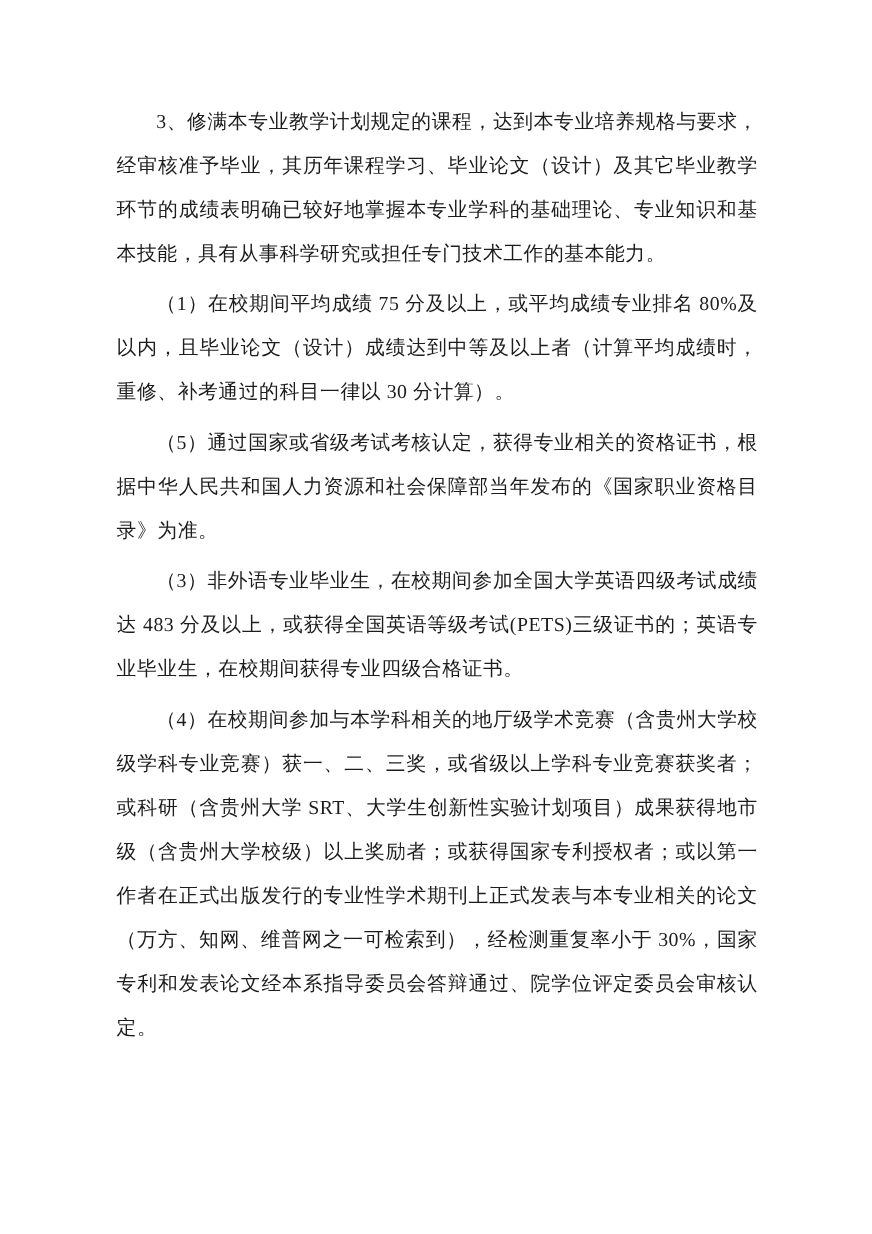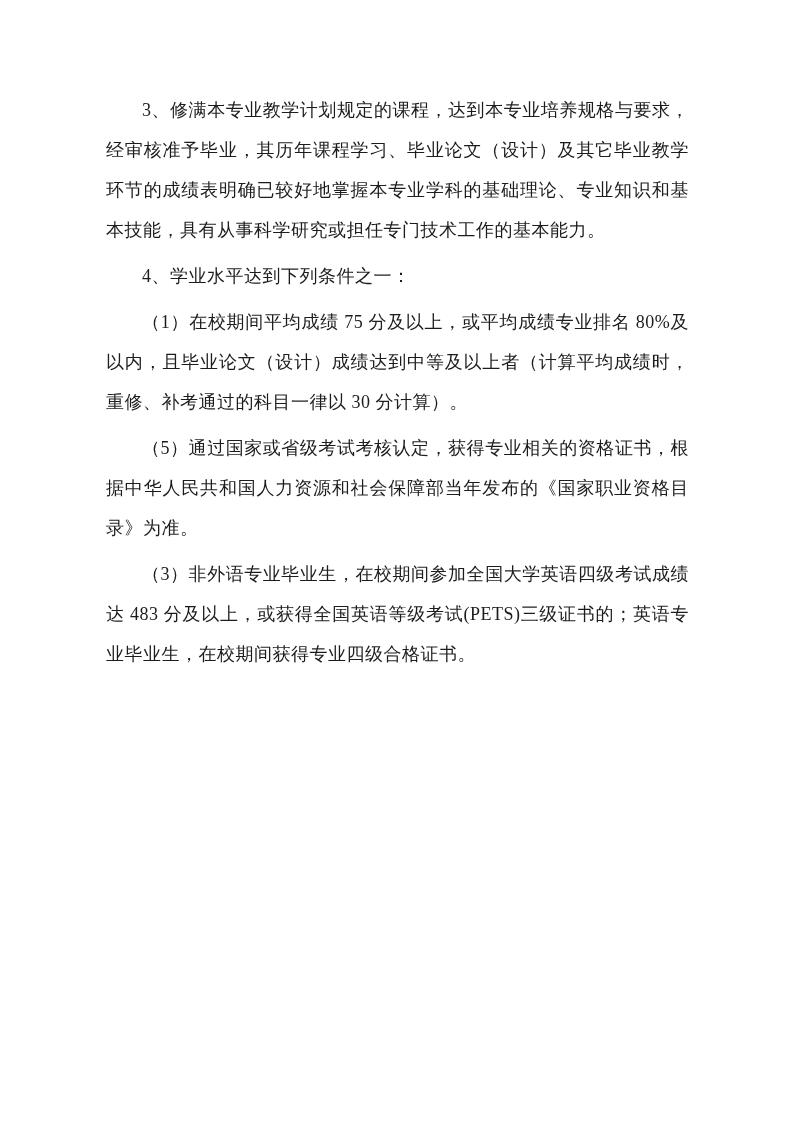--- a/index.html
+++ b/index.html
@@ -34,18 +34,18 @@
     letter-spacing: 0.5px;
     word-break: break-all;
   }
 </style>
 </head>
 <body>
 
 <div class="page">
   <div class="doc-body">
     <p class="para">3、修满本专业教学计划规定的课程，达到本专业培养规格与要求，经审核准予毕业，其历年课程学习、毕业论文（设计）及其它毕业教学环节的成绩表明确已较好地掌握本专业学科的基础理论、专业知识和基本技能，具有从事科学研究或担任专门技术工作的基本能力。</p>
-    <p class="para">4、学业水平达到下列条件之一：</p>
     <p class="para">（1）在校期间平均成绩 75 分及以上，或平均成绩专业排名 80%及以内，且毕业论文（设计）成绩达到中等及以上者（计算平均成绩时，重修、补考通过的科目一律以 30 分计算）。</p>
     <p class="para">（5）通过国家或省级考试考核认定，获得专业相关的资格证书，根据中华人民共和国人力资源和社会保障部当年发布的《国家职业资格目录》为准。</p>
     <p class="para">（3）非外语专业毕业生，在校期间参加全国大学英语四级考试成绩达 483 分及以上，或获得全国英语等级考试(PETS)三级证书的；英语专业毕业生，在校期间获得专业四级合格证书。</p>
+    <p class="para">（4）在校期间参加与本学科相关的地厅级学术竞赛（含贵州大学校级学科专业竞赛）获一、二、三奖，或省级以上学科专业竞赛获奖者；或科研（含贵州大学 SRT、大学生创新性实验计划项目）成果获得地市级（含贵州大学校级）以上奖励者；或获得国家专利授权者；或以第一作者在正式出版发行的专业性学术期刊上正式发表与本专业相关的论文（万方、知网、维普网之一可检索到），经检测重复率小于 30%，国家专利和发表论文经本系指导委员会答辩通过、院学位评定委员会审核认定。</p>
   </div>
 </div>
 
 </body></html>

